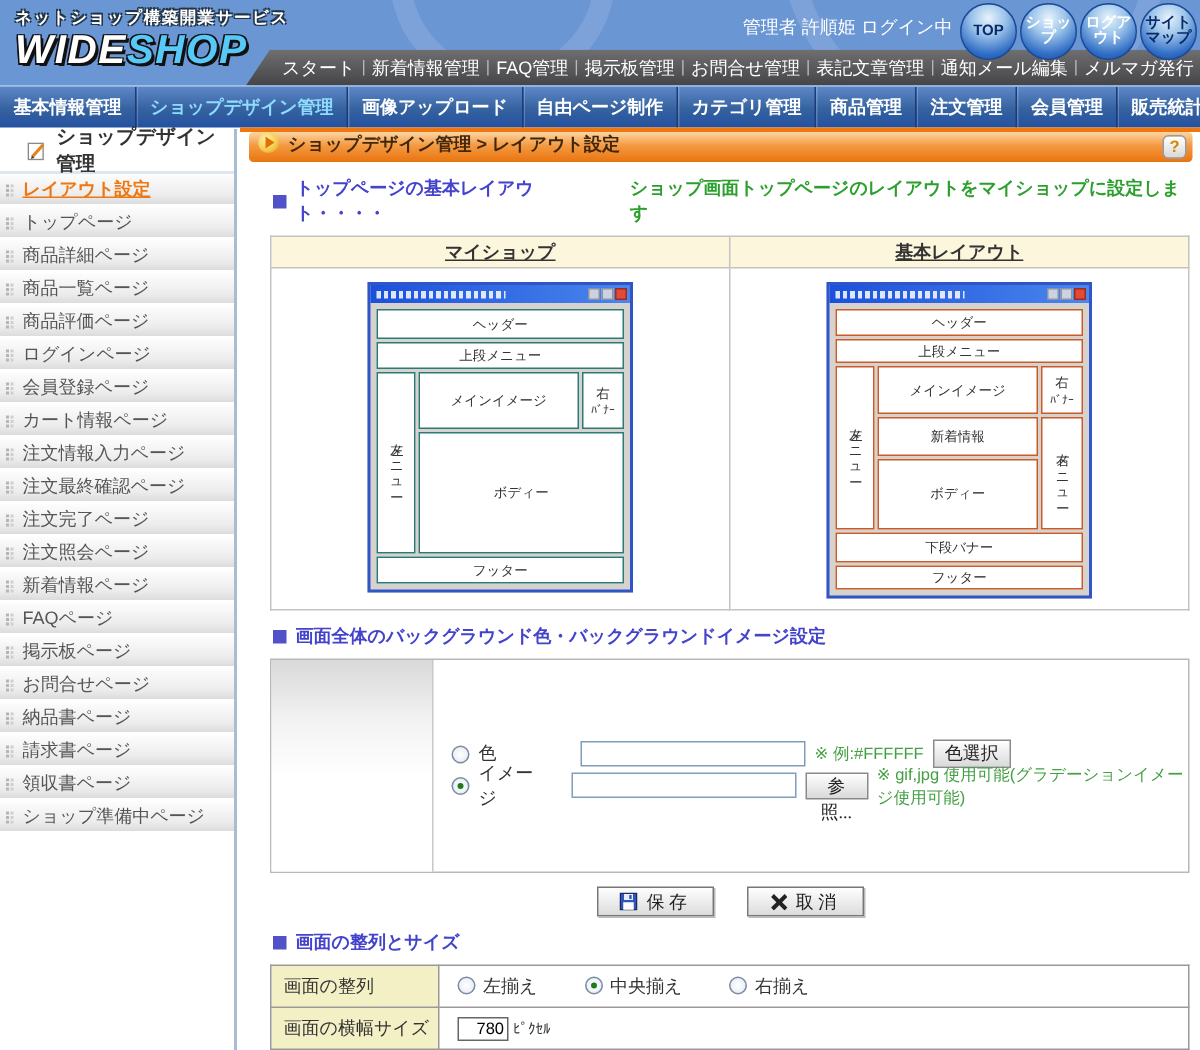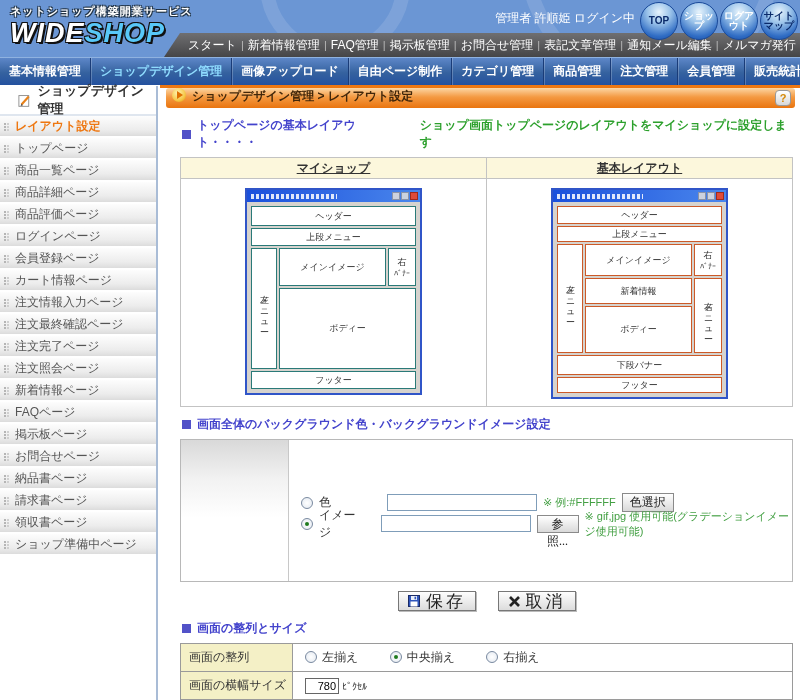--- a/index.html
+++ b/index.html
@@ -46,21 +46,21 @@
   
   .sidebar { position:absolute; top:86px; left:0; width:158px; bottom:0; background:#fff;
     border-right:2px solid #a9bcd6; }
   .sb-head { height:30px; display:flex; align-items:center; gap:6px; padding-left:18px;
     font-size:13px; font-weight:bold; color:#333; border-bottom:2px solid #dfe6ef; }
   .sb-item { position:relative; height:22px; display:flex; align-items:center; padding-left:15px;
     font-size:12px; color:#555; cursor:pointer; border-bottom:2px solid #fff;
     background:linear-gradient(#fdfdfd 0%, #ececec 70%, #dcdcdc 100%); }
   .sb-item .grip { position:absolute; left:4px; top:7px; width:2px; height:2px; background:#b5b5b5;
     box-shadow:0 3px 0 #b5b5b5, 0 6px 0 #b5b5b5, 3px 0 0 #cfcfcf, 3px 3px 0 #cfcfcf, 3px 6px 0 #cfcfcf; }
-  .sb-item.active { color:#ee7711; font-weight:bold; }
+  .sb-item.active { color:#ee7711; font-weight:bold;text-decoration:underline; }
 
   
   .content { position:absolute; left:166px; top:88px; width:629px; bottom:0; }
   .crumb { position:relative; height:20px; border-radius:3px;
     background:linear-gradient(#fcd6a4 0%, #f49a42 45%, #e9740f 100%);
     display:flex; padding:0 6px; }
   .crumb-txt { font-size:12px; font-weight:bold; color:#42270a; margin-left:6px; }
   .circ-arrow { width:14px; height:14px; border-radius:50%; flex:0 0 auto;
     background:radial-gradient(circle at 40% 35%, #fff3b0, #f7c javelin 0, #f2b country); 
     background:radial-gradient(circle at 40% 35%, #fff3b0 0%, #f5c84a 60%, #d89000 100%);
@@ -112,21 +112,21 @@
   .tin.wide { width:150px; }
   .gbtn { height:19px; border:1px solid #8a8a8a; background:linear-gradient(#ffffff,#d9d9d9);
     font-size:12px; color:#222; padding:0 7px; cursor:pointer;
     font-family:Liberation Serif, serif;text-align:center; }
   .note { font-size:11px; color:#44a044; }
   .gap60 { width:44px; }
 
   
   .actions { margin:9px 0 0 232px; display:flex; gap:22px; }
   .abtn { width:78px; height:20px; border:1px solid #777; background:linear-gradient(#fefefe,#dcdcdc);
-    display:flex; align-items:center; justify-content:center; gap:6px; font-size:17px; color:#222;
+    display:flex; align-items:center; justify-content:center; gap:6px; font-size:12px; color:#222;
     letter-spacing:3px; cursor:pointer; box-shadow:1px 1px 0 #bbb; }
 
   
   .altbl { margin-left:14px; width:613px; border:1px solid #9a9a9a; border-collapse:collapse; }
   .altbl td { border:1px solid #9a9a9a; height:28px; font-size:12px; color:#333;margin-left:36px; }
   .altbl td.lab { width:112px; background:#f4f0c6; padding-left:8px; }
   .altbl td.val { padding-left:12px; background:#fff; }
   .opt { display:inline-flex; align-items:center; gap:5px; margin-right:28px; }
   .numin { width:34px; height:16px; border:1px solid #666; font-size:11px; text-align:right; padding:0 2px; }
   .unit { font-size:10px; color:#333; margin-left:3px; }
@@ -196,25 +196,25 @@
     <div class="sb-item active">
         <span class="grip"></span>
         <span>レイアウト設定</span>
       </div>
     <div class="sb-item">
         <span class="grip"></span>
         <span>トップページ</span>
       </div>
     <div class="sb-item">
         <span class="grip"></span>
+        <span>商品詳細ページ</span>
+      </div>
+    <div class="sb-item">
+        <span class="grip"></span>
         <span>商品一覧ページ</span>
-      </div>
-    <div class="sb-item">
-        <span class="grip"></span>
-        <span>商品詳細ページ</span>
       </div>
     <div class="sb-item">
         <span class="grip"></span>
         <span>商品評価ページ</span>
       </div>
     <div class="sb-item">
         <span class="grip"></span>
         <span>ログインページ</span>
       </div>
     <div class="sb-item">

